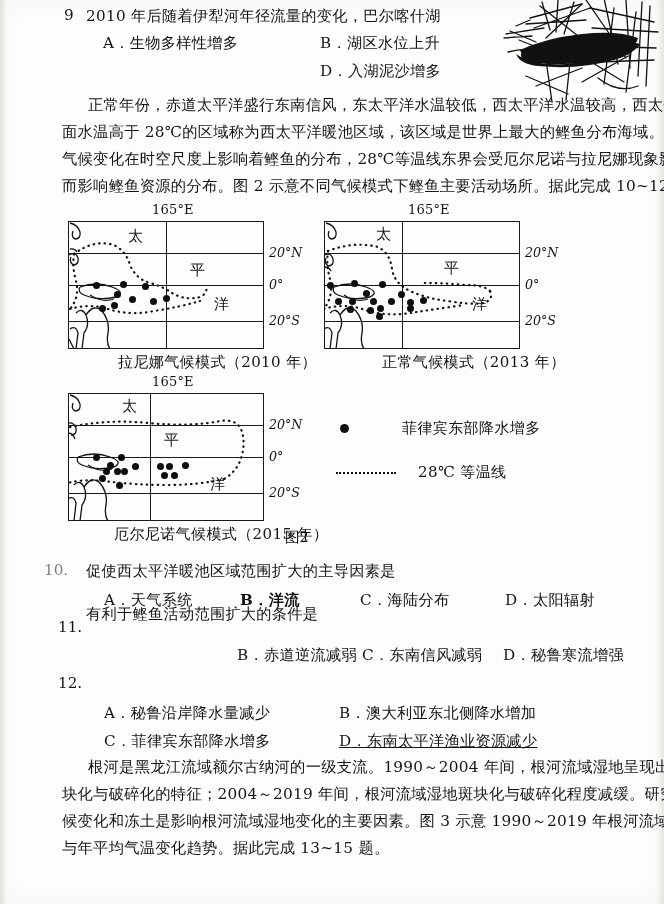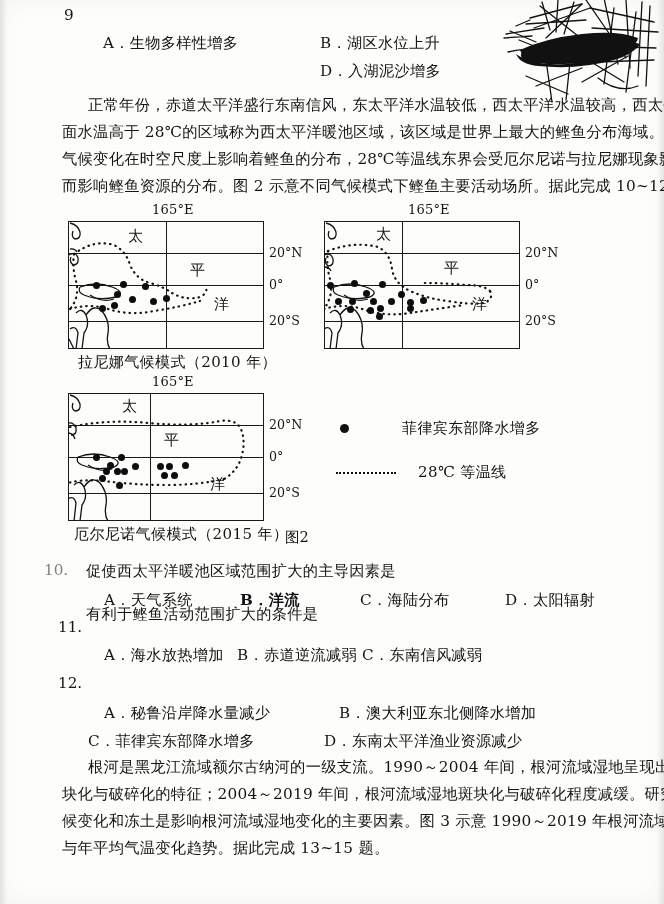--- a/index.html
+++ b/index.html
@@ -24,42 +24,43 @@
   .para{position:absolute;font-size:15.3px;letter-spacing:.25px;white-space:nowrap;}
   .opt{position:absolute;font-size:15.2px;white-space:nowrap;letter-spacing:.3px;}
 
   
   .doodle{position:absolute;left:486px;top:-2px;width:178px;height:112px;}
 
   
   .map{position:absolute;}
   .map .frame{position:absolute;left:0;top:0;border:1.6px solid #1a1a1a;box-sizing:border-box;}
   .map .lon-label{position:absolute;font-size:13px;letter-spacing:.2px;}
-  .map .lat-label{position:absolute;font-size:12.6px;letter-spacing:0;}
+  .map .lat-label{position:absolute;font-size:12.6px;letter-spacing:0;font-style:italic;}
   .map .big-char{position:absolute;font-size:15px;}
-  .map .caption{position:absolute;font-size:15px;white-space:nowrap;letter-spacing:.4px;}
+  .map .caption{position:absolute;font-size:15px;white-space:nowrap;letter-spacing:.4px;margin-left:40px;}
   .gl{position:absolute;background:#1a1a1a;}
 
   
   .legend{position:absolute;}
   .legend .dot{position:absolute;width:9px;height:9px;border-radius:50%;background:#111;}
   .legend .dashline{position:absolute;height:0;border-top:2.4px dotted #111;}
   .legend .ltext{position:absolute;font-size:15px;white-space:nowrap;letter-spacing:.4px;}
 
   .figlabel{position:absolute;font-size:14.5px;}
   .dotpt{position:absolute;width:7px;height:7px;border-radius:50%;background:#0d0d0d;}
 </style>
 </head>
 <body>
 
 <div class="page">
   <div class="edge-l"></div>
   <div class="edge-r"></div>
 
   <div class="qnum" style="left:64px;top:6px;">9</div>
+  <div class="line" style="left:86px;top:6px;">2010 年后随着伊犁河年径流量的变化，巴尔喀什湖</div>
 
   <div class="opt" style="left:103px;top:33px;text-align:right;">
     <span>A</span><span>．</span><span>生物多样性增多</span>
   </div>
   <div class="opt" style="left:320px;top:33px;">
     <span>B</span><span>．</span><span>湖区水位上升</span>
   </div>
   <div class="opt" style="left:320px;top:61px;">
     <span>D</span><span>．</span><span>入湖泥沙增多</span>
   </div>
@@ -165,20 +166,21 @@
         <path d="M16 94 Q24 82 32 90 Q40 100 38 112 Q36 122 40 128"></path>
         <path d="M0 108 Q6 104 8 112 L6 128"></path>
       </g>
       <g fill="none" stroke="#141414" stroke-width="2.2" stroke-linecap="round" stroke-dasharray="0.5 5">
         <path d="M4 30 Q30 20 54 26 Q66 32 68 48 Q70 62 86 70 Q104 78 124 80 Q146 84 160 82 Q170 78 166 70"></path>
         <path d="M166 70 Q160 64 142 64 Q120 62 98 62"></path>
         <path d="M4 30 Q2 44 6 58 Q10 74 0 88"></path>
         <path d="M0 88 Q20 82 38 88 Q60 96 86 92 Q112 88 140 84"></path>
       </g>
     </svg>
+    <div class="caption" style="left:22px;top:150px;">正常气候模式（2013 年）</div>
   <div class="dotpt" style="left: 7.36px; top: 79.14px;"></div>
       <div class="dotpt" style="left: 30.88px; top: 76.58px;"></div>
       <div class="dotpt" style="left: 59.3px; top: 77.86px;"></div>
       <div class="dotpt" style="left: 42.64px; top: 86.82px;"></div>
       <div class="dotpt" style="left: 77.92px; top: 88.1px;"></div>
       <div class="dotpt" style="left: 15.2px; top: 94.5px;"></div>
       <div class="dotpt" style="left: 28.92px; top: 94.5px;"></div>
       <div class="dotpt" style="left: 50.48px; top: 94.5px;"></div>
       <div class="dotpt" style="left: 68.12px; top: 95.14px;"></div>
       <div class="dotpt" style="left: 86.74px; top: 95.78px;"></div>
@@ -256,41 +258,41 @@
   </div>
   <div class="opt" style="left:360px;top:590px;">
     <span>C</span><span>．</span><span>海陆分布</span>
   </div>
   <div class="opt" style="left:505px;top:590px;">
     <span>D</span><span>．</span><span>太阳辐射</span>
   </div>
 
   <div class="qnum" style="left:58px;top:618px;">11.</div>
   <div class="line" style="left:86px;top:604px;">有利于鲣鱼活动范围扩大的条件是</div>
-  <div class="opt" style="left:104px;top:645px;">
-    <span>A</span><span>．</span><span>海水放热增加</span>
-  </div>
   <div class="opt" style="left:237px;top:645px;">
     <span>B</span><span>．</span><span>赤道逆流减弱</span>
   </div>
   <div class="opt" style="left:362px;top:645px;">
     <span>C</span><span>．</span><span>东南信风减弱</span>
+  </div>
+  <div class="opt" style="left:503px;top:645px;">
+    <span>D</span><span>．</span><span>秘鲁寒流增强</span>
   </div>
 
   <div class="qnum" style="left:58px;top:674px;">12.</div>
   <div class="opt" style="left:104px;top:703px;">
     <span>A</span><span>．</span><span>秘鲁沿岸降水量减少</span>
   </div>
   <div class="opt" style="left:339px;top:703px;">
     <span>B</span><span>．</span><span>澳大利亚东北侧降水增加</span>
   </div>
-  <div class="opt" style="left:88px;top:731px;text-align:right;">
+  <div class="opt" style="left:104px;top:731px;text-align:right;">
     <span>C</span><span>．</span><span>菲律宾东部降水增多</span>
   </div>
-  <div class="opt" style="left:324px;top:731px;">
+  <div class="opt" style="left:339px;top:731px;text-decoration:underline;">
     <span>D</span><span>．</span><span>东南太平洋渔业资源减少</span>
   </div>
 
   <div class="para" style="left:88px;top:757px;">根河是黑龙江流域额尔古纳河的一级支流。1990～2004 年间，根河流域湿地呈现出显著的斑</div>
   <div class="para" style="left:62px;top:784px;">块化与破碎化的特征；2004～2019 年间，根河流域湿地斑块化与破碎化程度减缓。研究发现，气</div>
   <div class="para" style="left:62px;top:811px;">候变化和冻土是影响根河流域湿地变化的主要因素。图 3 示意 1990～2019 年根河流域年降水量</div>
   <div class="para" style="left:62px;top:838px;">与年平均气温变化趋势。据此完成 13~15 题。</div>
 </div>
 
 </body></html>

